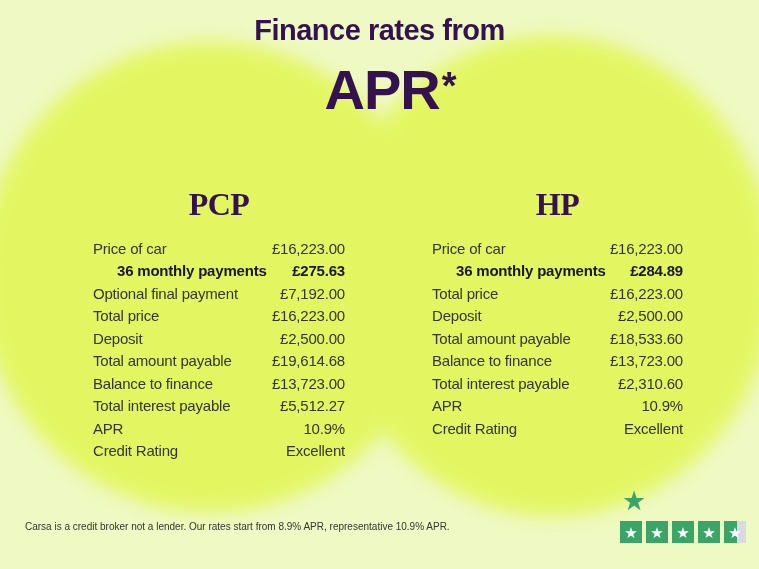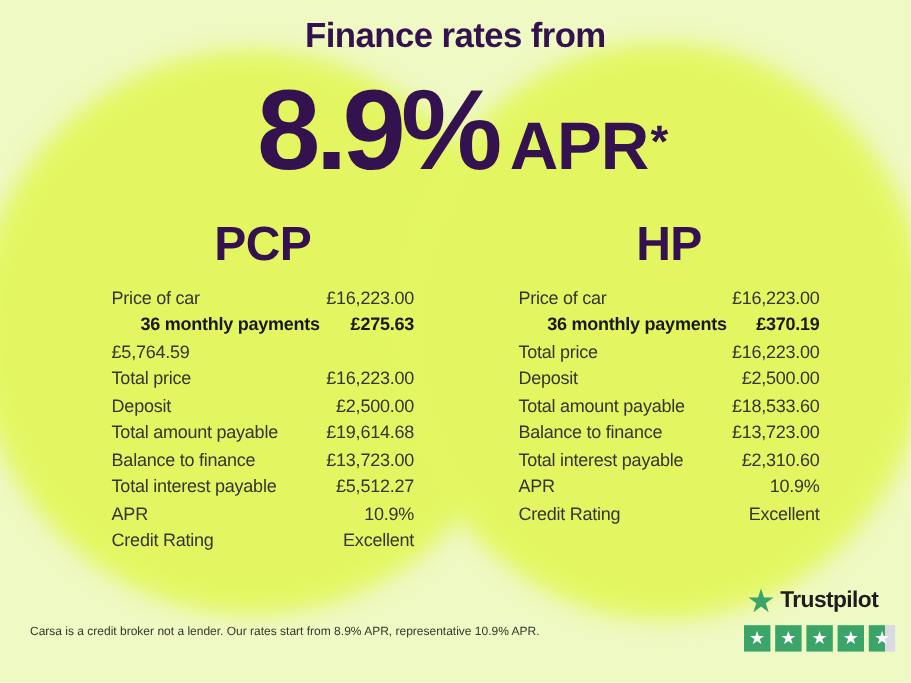--- a/index.html
+++ b/index.html
@@ -19,22 +19,22 @@
   .title{position:absolute;top:14px;left:0;right:0;text-align:center;
          font-size:29px;font-weight:700;color:var(--purple);letter-spacing:-0.5px;}
   .hero{position:absolute;top:62px;left:12px;right:0;display:flex;justify-content:center;
         align-items:baseline;color:var(--purple);}
   .hero .rate{font-size:95px;font-weight:700;letter-spacing:-4px;line-height:1;}
   .hero .apr{font-size:56px;font-weight:700;margin-left:10px;letter-spacing:-1px;line-height:1;}
   .hero .ast{font-size:38px;font-weight:700;position:relative;top:-10px;margin-left:2px;line-height:1;}
   .ftable{position:absolute;top:186px;width:252px;}
   .ftable.pcp{left:93px;}
   .ftable.hp{left:432px;width:251px;}
-  .table-title{text-align:center;font-size:40px;font-weight:700;color:var(--purple);
-               line-height:36px;height:36px;letter-spacing:-0.5px;}
+  .table-title{text-align:center;font-size:32px;font-weight:700;color:var(--purple);
+               line-height:36px;height:36px;letter-spacing:-0.5px;font-family:Liberation Serif, serif;}
   .rows{margin-top:15px;}
   .row{display:flex;justify-content:space-between;align-items:center;height:22.5px;
        font-size:15px;color:var(--text);letter-spacing:-0.2px;text-align:center;}
   .row.bold{font-weight:700;color:var(--text-bold);margin-left:24px;}
   .disclaimer{position:absolute;left:25px;top:520px;font-size:10px;line-height:13.5px;
               color:var(--text);white-space:nowrap;}
   .trustpilot{position:absolute;left:620px;top:487px;}
   .tp-logo{display:flex;align-items:center;gap:4px;height:28px;margin-left:2px;}
   .tp-star-icon{font-size:27px;color:var(--trustpilot-green);line-height:1;}
   .tp-brand{font-size:19px;font-weight:700;color:var(--brand-text);letter-spacing:-0.5px;}
@@ -46,38 +46,38 @@
 <body>
 
 <div class="canvas">
   <div class="blob blob-left"></div>
   <div class="blob blob-right"></div>
 
   <div class="layer">
     <div class="title">Finance rates from</div>
 
     <div class="hero">
-      <span class="rate">8.9%</span>
       <span class="apr">APR</span>
       <span class="ast">*</span>
     </div>
 
     <section class="ftable pcp">
       <h2 class="table-title">PCP</h2>
       <div class="rows">
           <div class="row">
             <span class="lbl">Price of car</span>
             <span class="val">£16,223.00</span>
           </div>
           <div class="row bold">
             <span class="lbl">36 monthly payments</span>
             <span class="val">£275.63</span>
           </div>
           <div class="row">
-            <span class="val">£5,764.59</span>
+            <span class="lbl">Optional final payment</span>
+            <span class="val">£7,192.00</span>
           </div>
           <div class="row">
             <span class="lbl">Total price</span>
             <span class="val">£16,223.00</span>
           </div>
           <div class="row">
             <span class="lbl">Deposit</span>
             <span class="val">£2,500.00</span>
           </div>
           <div class="row">
@@ -105,21 +105,21 @@
 
     <section class="ftable hp">
       <h2 class="table-title">HP</h2>
       <div class="rows">
           <div class="row">
             <span class="lbl">Price of car</span>
             <span class="val">£16,223.00</span>
           </div>
           <div class="row bold">
             <span class="lbl">36 monthly payments</span>
-            <span class="val">£370.19</span>
+            <span class="val">£284.89</span>
           </div>
           <div class="row">
             <span class="lbl">Total price</span>
             <span class="val">£16,223.00</span>
           </div>
           <div class="row">
             <span class="lbl">Deposit</span>
             <span class="val">£2,500.00</span>
           </div>
           <div class="row">
@@ -145,21 +145,20 @@
         </div>
     </section>
 
     <div class="disclaimer">
       <div>Carsa is a credit broker not a lender. Our rates start from 8.9% APR, representative 10.9% APR.</div>
     </div>
 
     <div class="trustpilot">
       <div class="tp-logo">
         <span class="tp-star-icon">★</span>
-        <span class="tp-brand">Trustpilot</span>
       </div>
       <div class="tp-rating">
           <span class="tp-box">
             <span class="tp-glyph">★</span>
           </span>
           <span class="tp-box">
             <span class="tp-glyph">★</span>
           </span>
           <span class="tp-box">
             <span class="tp-glyph">★</span>

